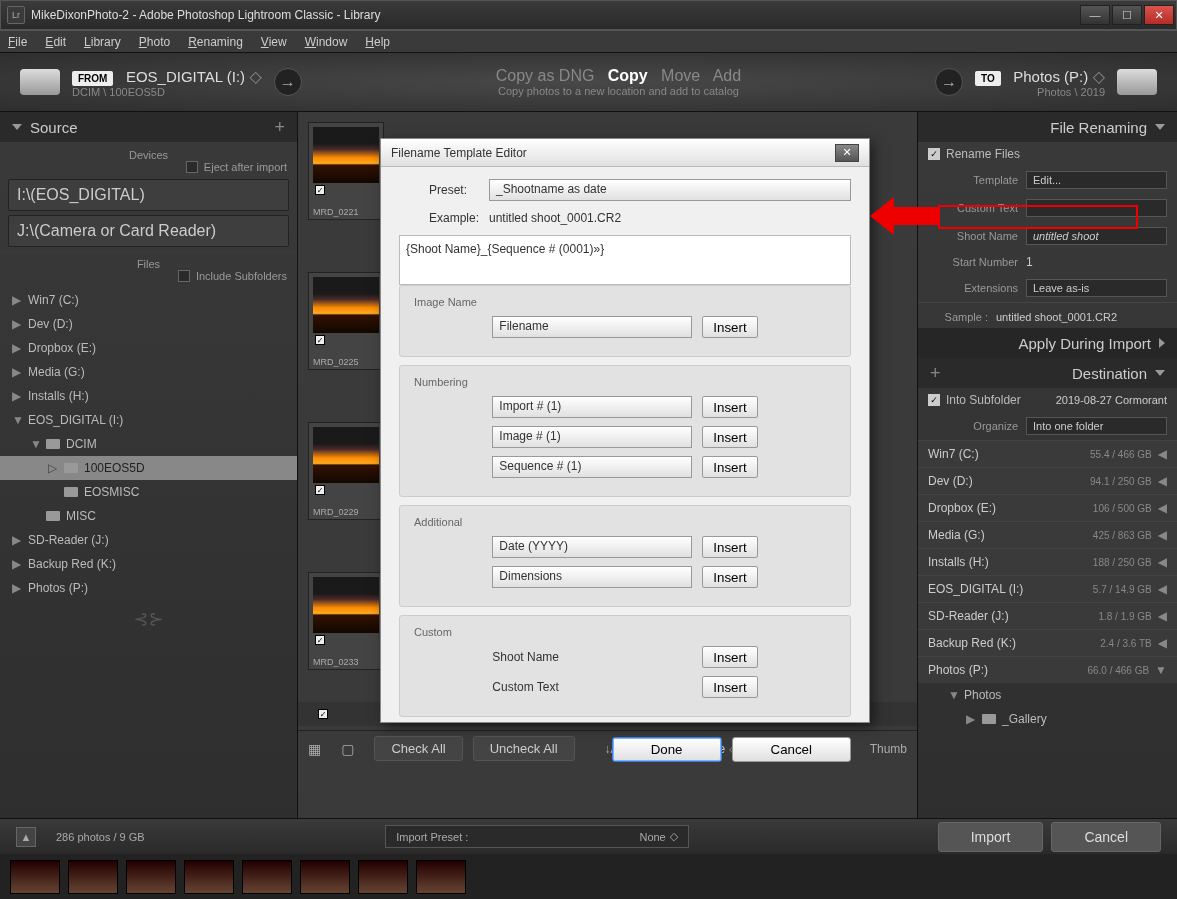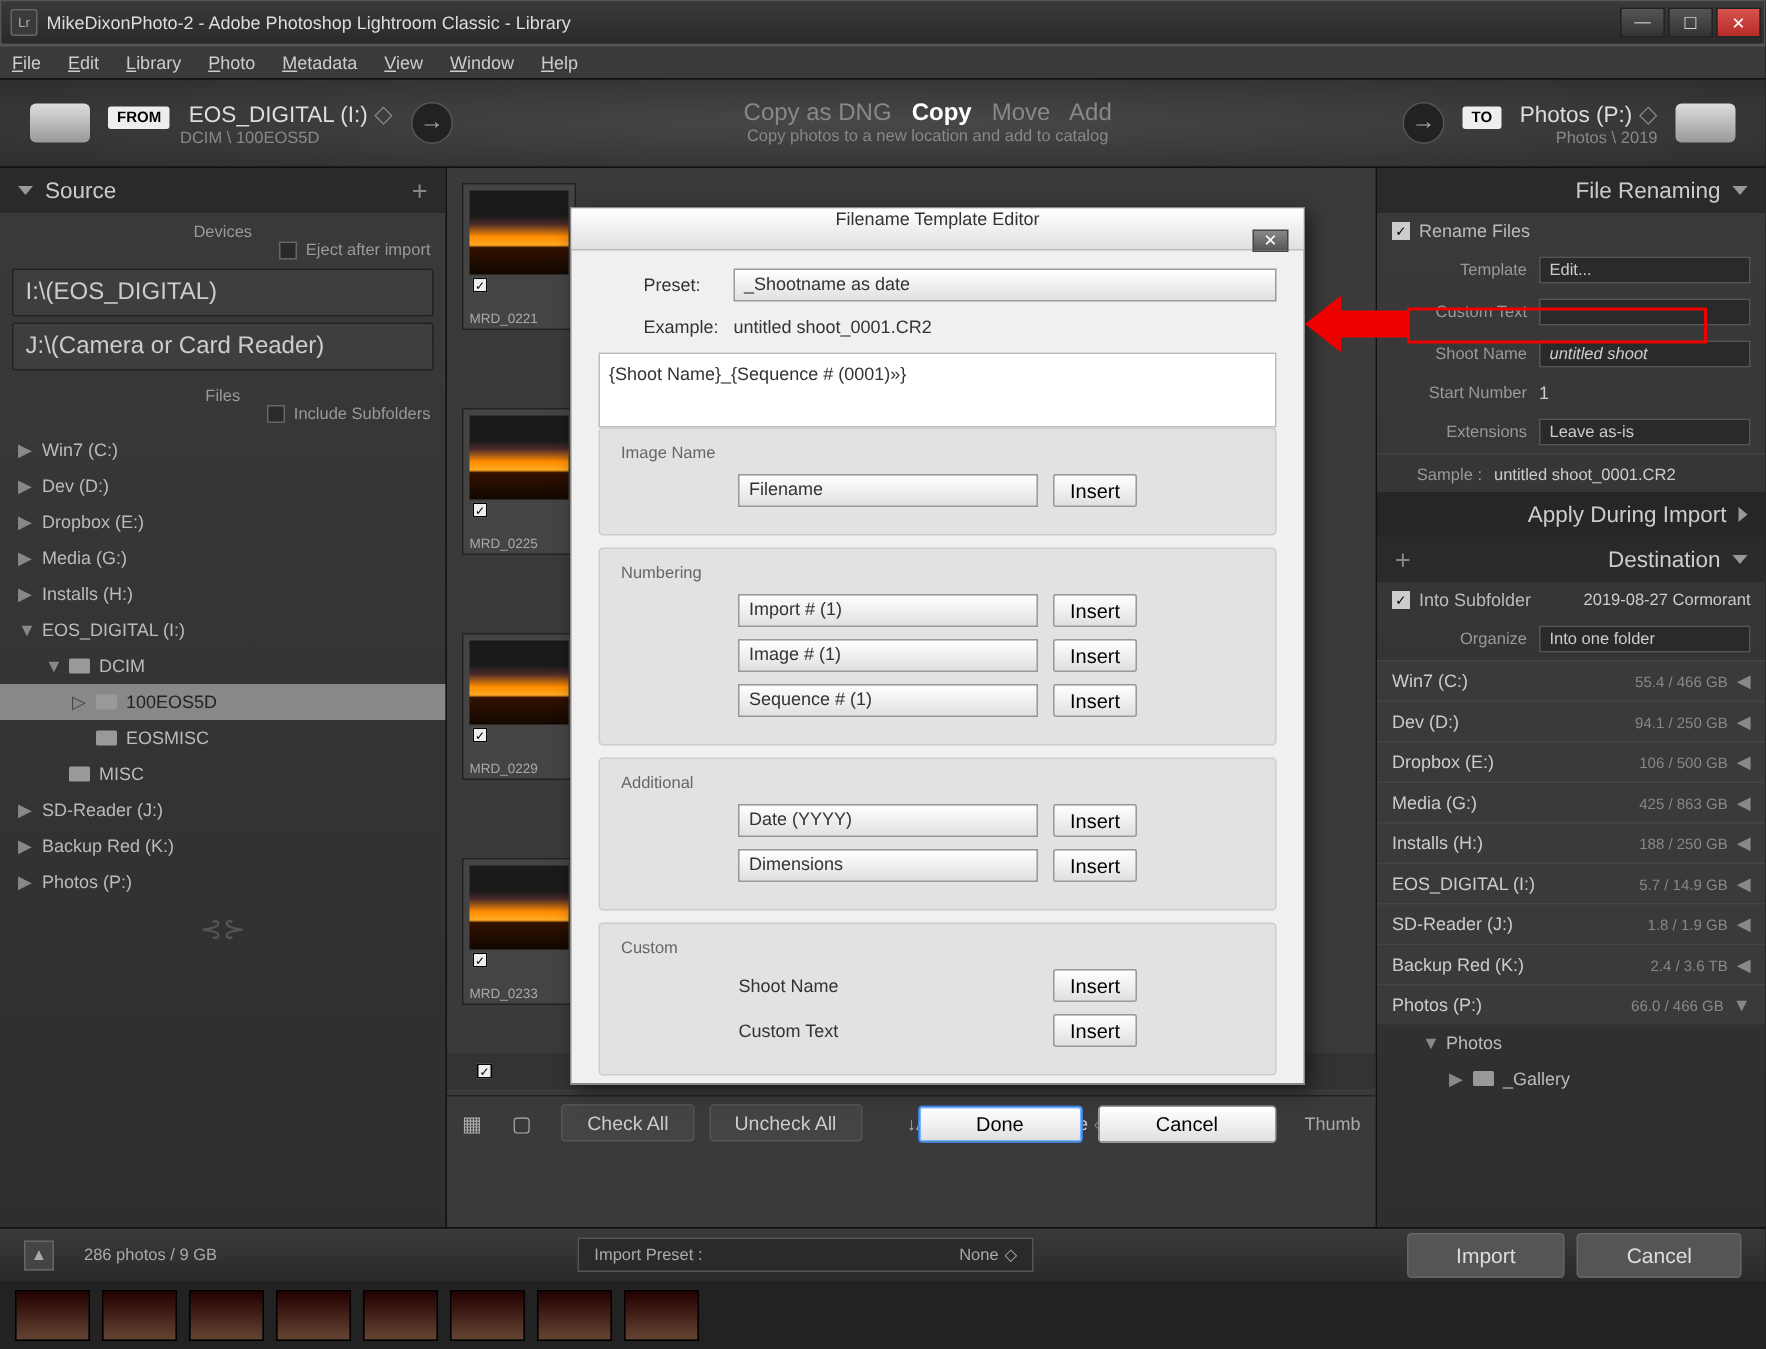--- a/index.html
+++ b/index.html
@@ -14,21 +14,21 @@
 
 
 .menubar { height: 22px; background: #3a3a3a; display: flex; align-items: center; padding: 0 8px; border-top:1px solid #555;}
 .menubar span { color: #ccc; font-size: 12px; margin-right: 18px; text-decoration: underline dotted transparent;}
 .menubar span::first-letter { text-decoration: underline; }
 
 
 .importbar { height: 60px; background: radial-gradient(ellipse at center, #484848, #2e2e2e); display: flex; align-items: center; padding: 0 20px; border-top: 1px solid #111; border-bottom: 1px solid #111;}
 .fromto-badge { background:#eee;color:#000;font-size:10px;font-weight:bold;padding:2px 6px;border-radius:2px;margin-right:8px;}
 .import-source { color: #ddd; font-size: 15px; }
-.import-sub { color:#888;font-size:11px;margin-left:48px;}
+.import-sub { color:#888;font-size:11px;}
 .import-center { flex:1;text-align:center;}
 .import-modes { color:#888;font-size:16px;}
 .import-modes .active { color:#fff;font-weight:bold;}
 .import-desc { color:#888;font-size:11px;}
 .arrow-circle{width:28px;height:28px;border-radius:50%;background:#222;border:1px solid #555;display:flex;align-items:center;justify-content:center;color:#aaa;margin:0 12px;}
 .drive-icon{width:40px;height:26px;background:linear-gradient(#ddd,#999);border-radius:4px;margin-right:12px;position:relative;}
 .drive-icon.right{margin-left:12px;margin-right:0;}
 
 
 .main { display:flex; height: 706px; background:#2b2b2b;}
@@ -71,21 +71,21 @@
 .center-toolbar{position:absolute;bottom:0;left:0;right:0;height:36px;background:#3a3a3a;border-top:1px solid #222;display:flex;align-items:center;padding:0 10px;color:#aaa;font-size:12px;}
 .ct-btn{padding:4px 16px;background:#444;border:1px solid #555;border-radius:3px;color:#ccc;margin-right:10px;font-size:13px;}
 
 
 .footer{height:36px;background:linear-gradient(#3a3a3a,#2a2a2a);display:flex;align-items:center;padding:0 16px;color:#aaa;font-size:11px;border-top:1px solid #111;}
 .footer-btn{padding:6px 32px;background:#555;border:1px solid #666;border-radius:3px;color:#ddd;margin-left:8px;font-size:14px;}
 .footer .spacer{flex:1;}
 
 
 .dialog{position:absolute;left:380px;top:138px;width:490px;height:585px;background:#f0f0f0;border:1px solid #888;box-shadow:4px 4px 12px rgba(0,0,0,.5);z-index:100;font-size:12px;color:#333;}
-.dlg-title{height:28px;background:linear-gradient(#fff,#e0e0e0);border-bottom:1px solid #bbb;display:flex;align-items:center;padding:0 10px;flex-direction:column;}
+.dlg-title{height:28px;background:linear-gradient(#fff,#e0e0e0);border-bottom:1px solid #bbb;display:flex;align-items:center;padding:0 10px;}
 .dlg-x{margin-left:auto;width:24px;height:18px;background:linear-gradient(#888,#555);color:#fff;display:flex;align-items:center;justify-content:center;font-size:11px;border:1px solid #444;}
 .dlg-body{padding:12px 18px;}
 .dlg-row{display:flex;align-items:center;margin-bottom:10px;}
 .dlg-lbl{width:54px;text-align:left;margin-right:6px;}
 .dlg-select{flex:1;height:22px;background:linear-gradient(#fff,#e0e0e0);border:1px solid #999;padding:2px 6px;}
 .dlg-textarea{width:100%;height:50px;background:#fff;border:1px solid #bbb;padding:6px;}
 .dlg-section{background:#e2e2e2;border:1px solid #ccc;border-radius:3px;padding:10px 14px;margin-bottom:8px;}
 .dlg-section-title{color:#666;font-size:11px;margin-bottom:8px;}
 .dlg-field-row{display:flex;align-items:center;justify-content:center;margin-bottom:8px;}
 .dlg-dd{width:200px;height:22px;background:linear-gradient(#fff,#e0e0e0);border:1px solid #999;padding:2px 6px;margin-right:10px;}
@@ -119,21 +119,21 @@
     <div class="win-btn">☐</div>
     <div class="win-btn close">✕</div>
   </div>
 </div>
 
 <div class="menubar">
   <span>File</span>
   <span>Edit</span>
   <span>Library</span>
   <span>Photo</span>
-  <span>Metadata</span>
+  <span>Renaming</span>
   <span>View</span>
   <span>Window</span>
   <span>Help</span>
 </div>
 
 <div class="importbar">
   <div class="drive-icon"></div>
   <div>
     <div><span class="fromto-badge">FROM</span>
       <span class="import-source">EOS_DIGITAL (I:)</span> <span style="color:#888">◇</span></div>

